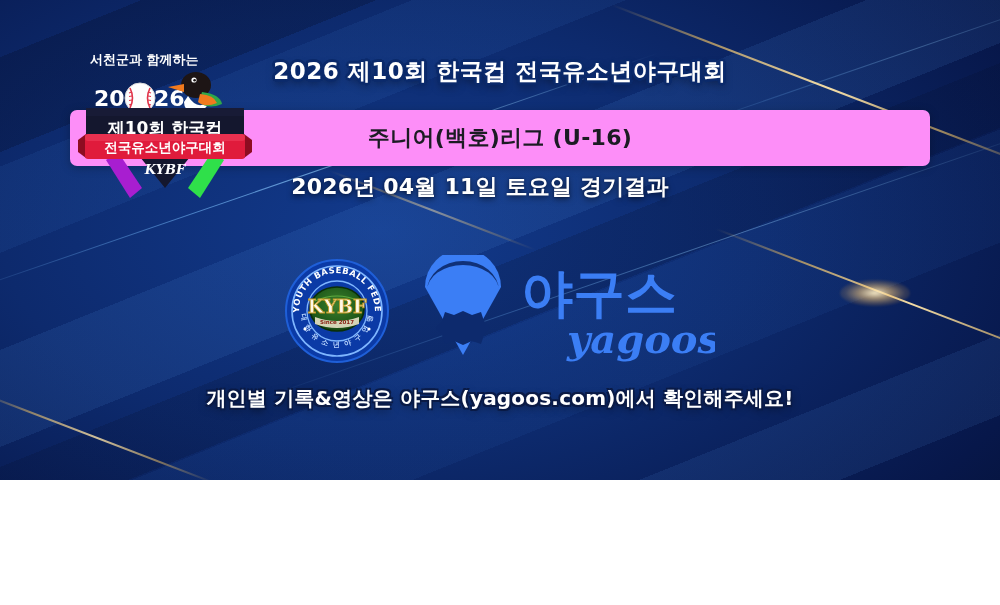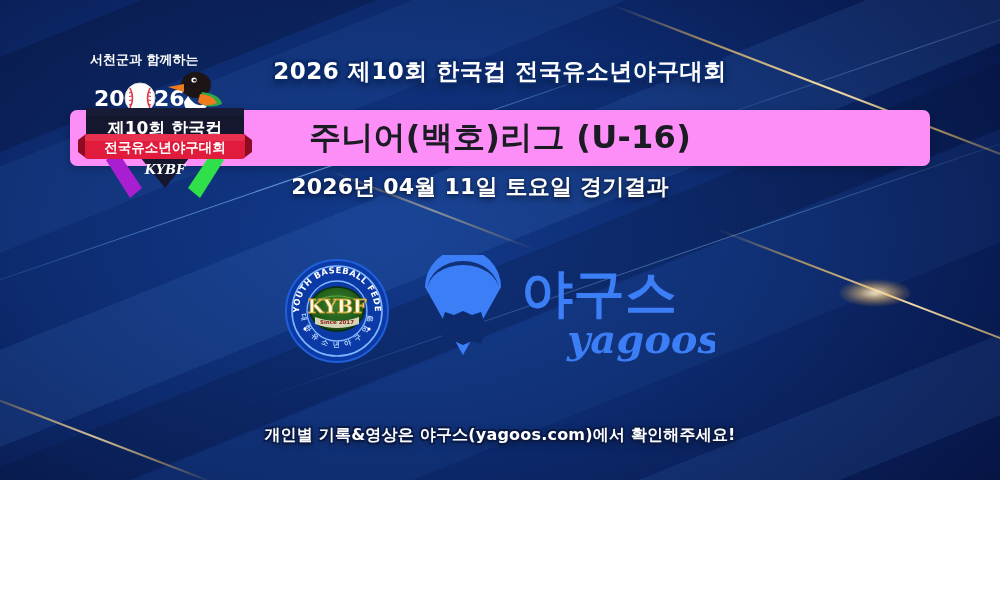--- a/index.html
+++ b/index.html
@@ -151,21 +151,21 @@
     z-index: 5;
     box-shadow: 0 2px 10px rgba(0,0,0,0.25);
   }
   #league-label {
     position: absolute;
     left: 0; top: 110px;
     width: 1000px; height: 56px;
     display: flex;
     align-items: center;
     justify-content: center;
-    font-size: 32px;
+    font-size: 22px;
     font-weight: 700;
     color: #1b1b23;
     letter-spacing: 0.3px;
     z-index: 7;
     font-family: "DejaVu Sans", "Liberation Sans", sans-serif;
   }
 
   #date-line {
     position: absolute;
     left: 0; top: 172px;
@@ -193,31 +193,30 @@
   }
   #kybf-logo { width: 104px; height: 104px; flex: 0 0 auto; }
   #yagoos-logo { display: flex; align-items: flex-start; gap: 10px; }
 
   
   #footer-note {
     position: absolute;
     left: 0; top: 385px;
     width: 1000px;
     text-align: center;
-    font-size: 16px;
+    font-size: 20px;
     font-weight: 700;
     color: #ffffff;
     letter-spacing: 0.2px;
     z-index: 7;
     text-shadow:
       -1.6px -1.6px 0 #0a1a45, 1.6px -1.6px 0 #0a1a45,
       -1.6px  1.6px 0 #0a1a45, 1.6px  1.6px 0 #0a1a45,
        0 3px 8px rgba(0,0,0,0.55);
     font-family: "DejaVu Sans", "Liberation Sans", sans-serif;
-    margin-top: 40px;
   }
 
   #white-area {
     position: absolute;
     left: 0; top: 480px;
     width: 1000px; height: 125px;
     background: #ffffff;
   }
 </style>
 </head>

